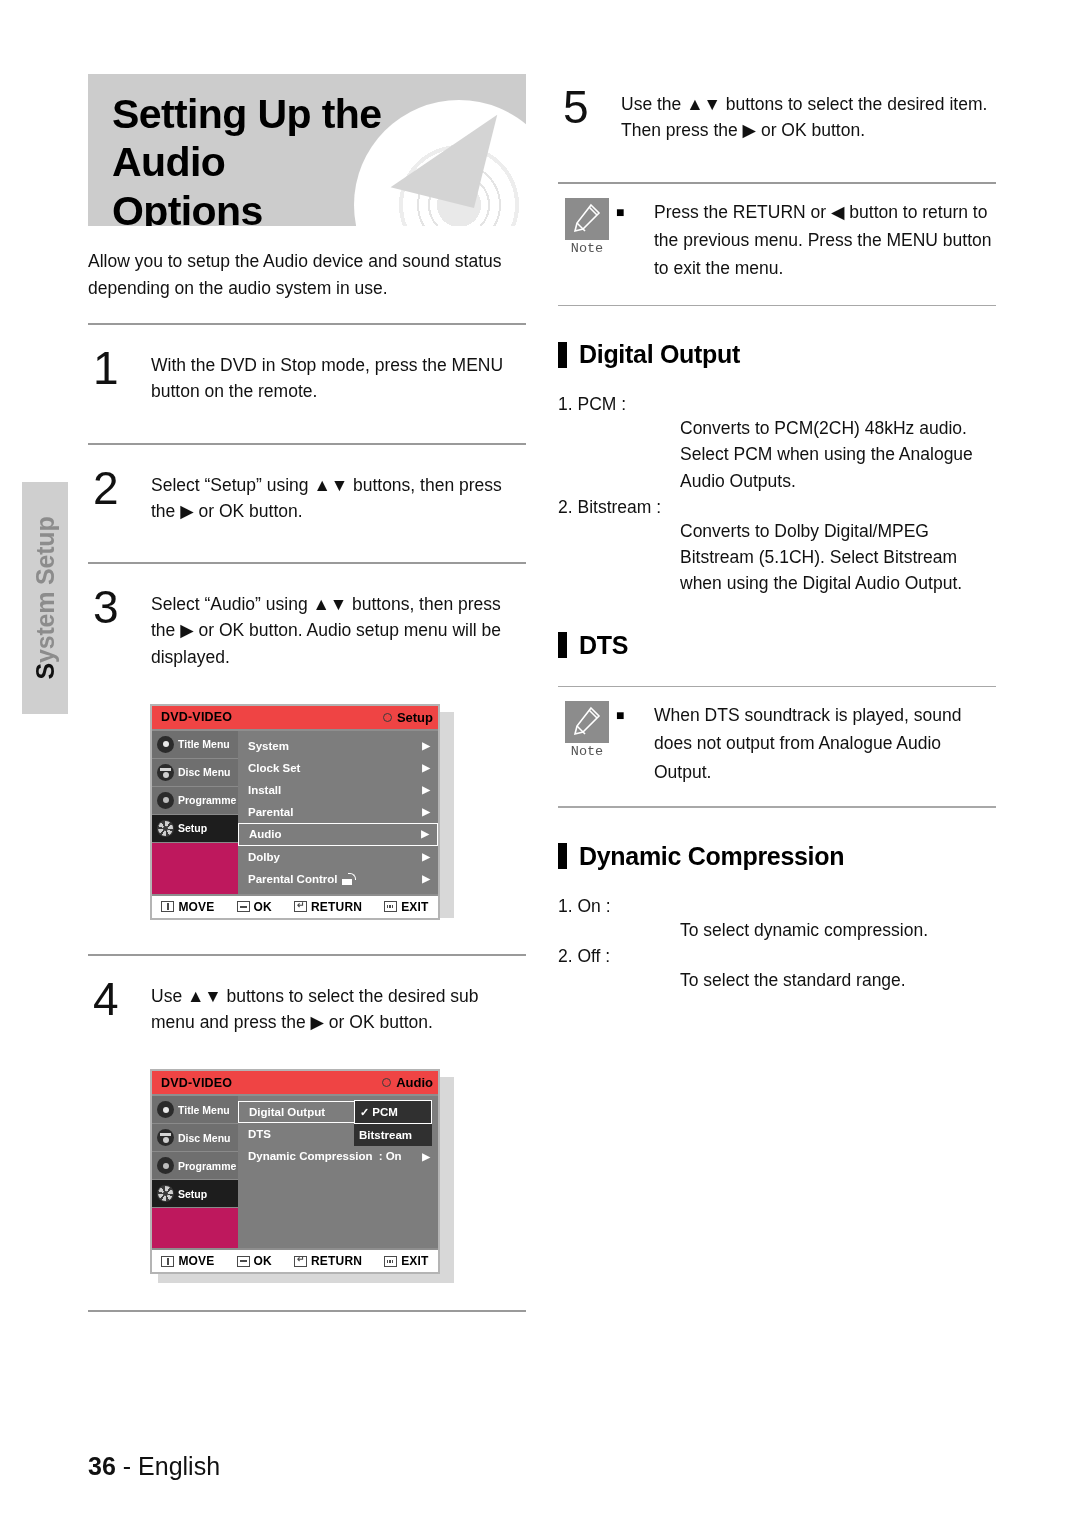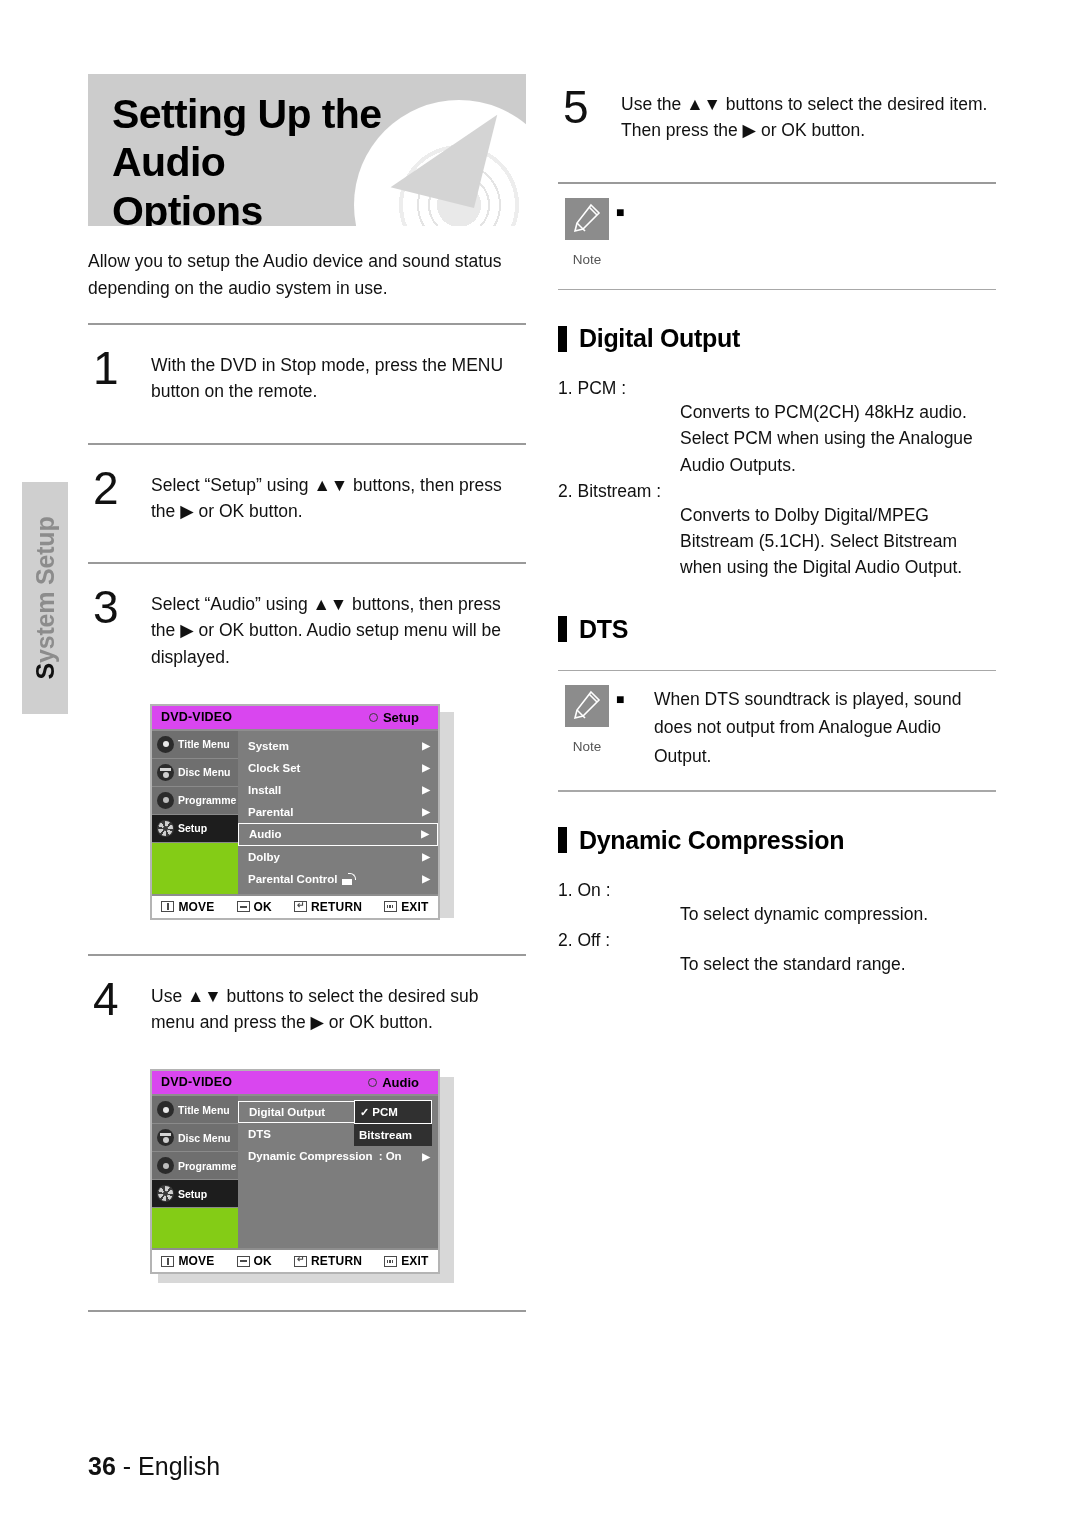--- a/index.html
+++ b/index.html
@@ -156,22 +156,23 @@
   .note-square {
     width: 44px;
     height: 42px;
     background: #8c8c8c;
     position: relative;
     margin: 0 auto;
   }
   .note-label {
     font-size: 13.5px;
     color: #555555;
-    margin-top: 12px;
+    margin-top: 1px;
     text-align: center;
+    font-family: Liberation Mono, monospace;
   }
   .note-bullet {
     flex: 0 0 38px;
     font-size: 14px;
     line-height: 1.2;
     padding-top: 6px;
     color: #000;
   }
   .note-text {
     flex: 1;
@@ -227,23 +228,24 @@
   }
   .osd {
     position: relative;
     width: 290px;
     background: #ffffff;
     border: 2px solid #b4b4b4;
     box-sizing: border-box;
   }
   .osd-titlebar {
     display: flex;
+    align-items: center;
     justify-content: space-between;
-    background: #d946ef;
-    padding: 4px 19px 4px 9px;
+    background: #ef4444;
+    padding: 4px 5px 4px 9px;
     border-bottom: 2px solid #8e8e8e;
   }
   .osd-brand {
     font-size: 12.5px;
     font-weight: bold;
     letter-spacing: 0.2px;
     color: #000000;
   }
   .osd-screen-name {
     font-size: 13px;
@@ -261,21 +263,21 @@
     display: inline-block;
   }
   .osd-main {
     display: flex;
     background: #7d7d7d;
     min-height: 152px;
   }
   .osd-side {
     width: 86px;
     flex: 0 0 86px;
-    background: #84cc16;
+    background: #be185d;
     padding: 0;
   }
   .osd-side-item {
     height: 27px;
     display: flex;
     align-items: center;
     gap: 4px;
     padding-left: 5px;
     background: #6f6f6f;
     border-bottom: 1.5px solid #8a8a8a;
@@ -733,20 +735,21 @@
           <g transform="translate(9,7)" fill="none" stroke="#ffffff" stroke-width="1.6">
             <path d="M17 0 L25 8 L9 24 L1 26 L3 18 Z"></path>
             <path d="M3 18 L11 26"></path>
             <path d="M15 2 L23 10"></path>
           </g>
         </svg>
       </div>
       <div class="note-label">Note</div>
     </div>
     <div class="note-bullet">■</div>
+    <div class="note-text">Press the RETURN or ◀ button to return to the previous menu. Press the MENU button to exit the menu.</div>
   </div>
 
   <div class="rule thin" style="margin-top:6px;"></div>
 
   <div class="sec-head">
     <span class="sec-bar"></span>
     <span class="sec-title">Digital Output</span>
   </div>
   <div class="deflist">
     <div class="defrow">

